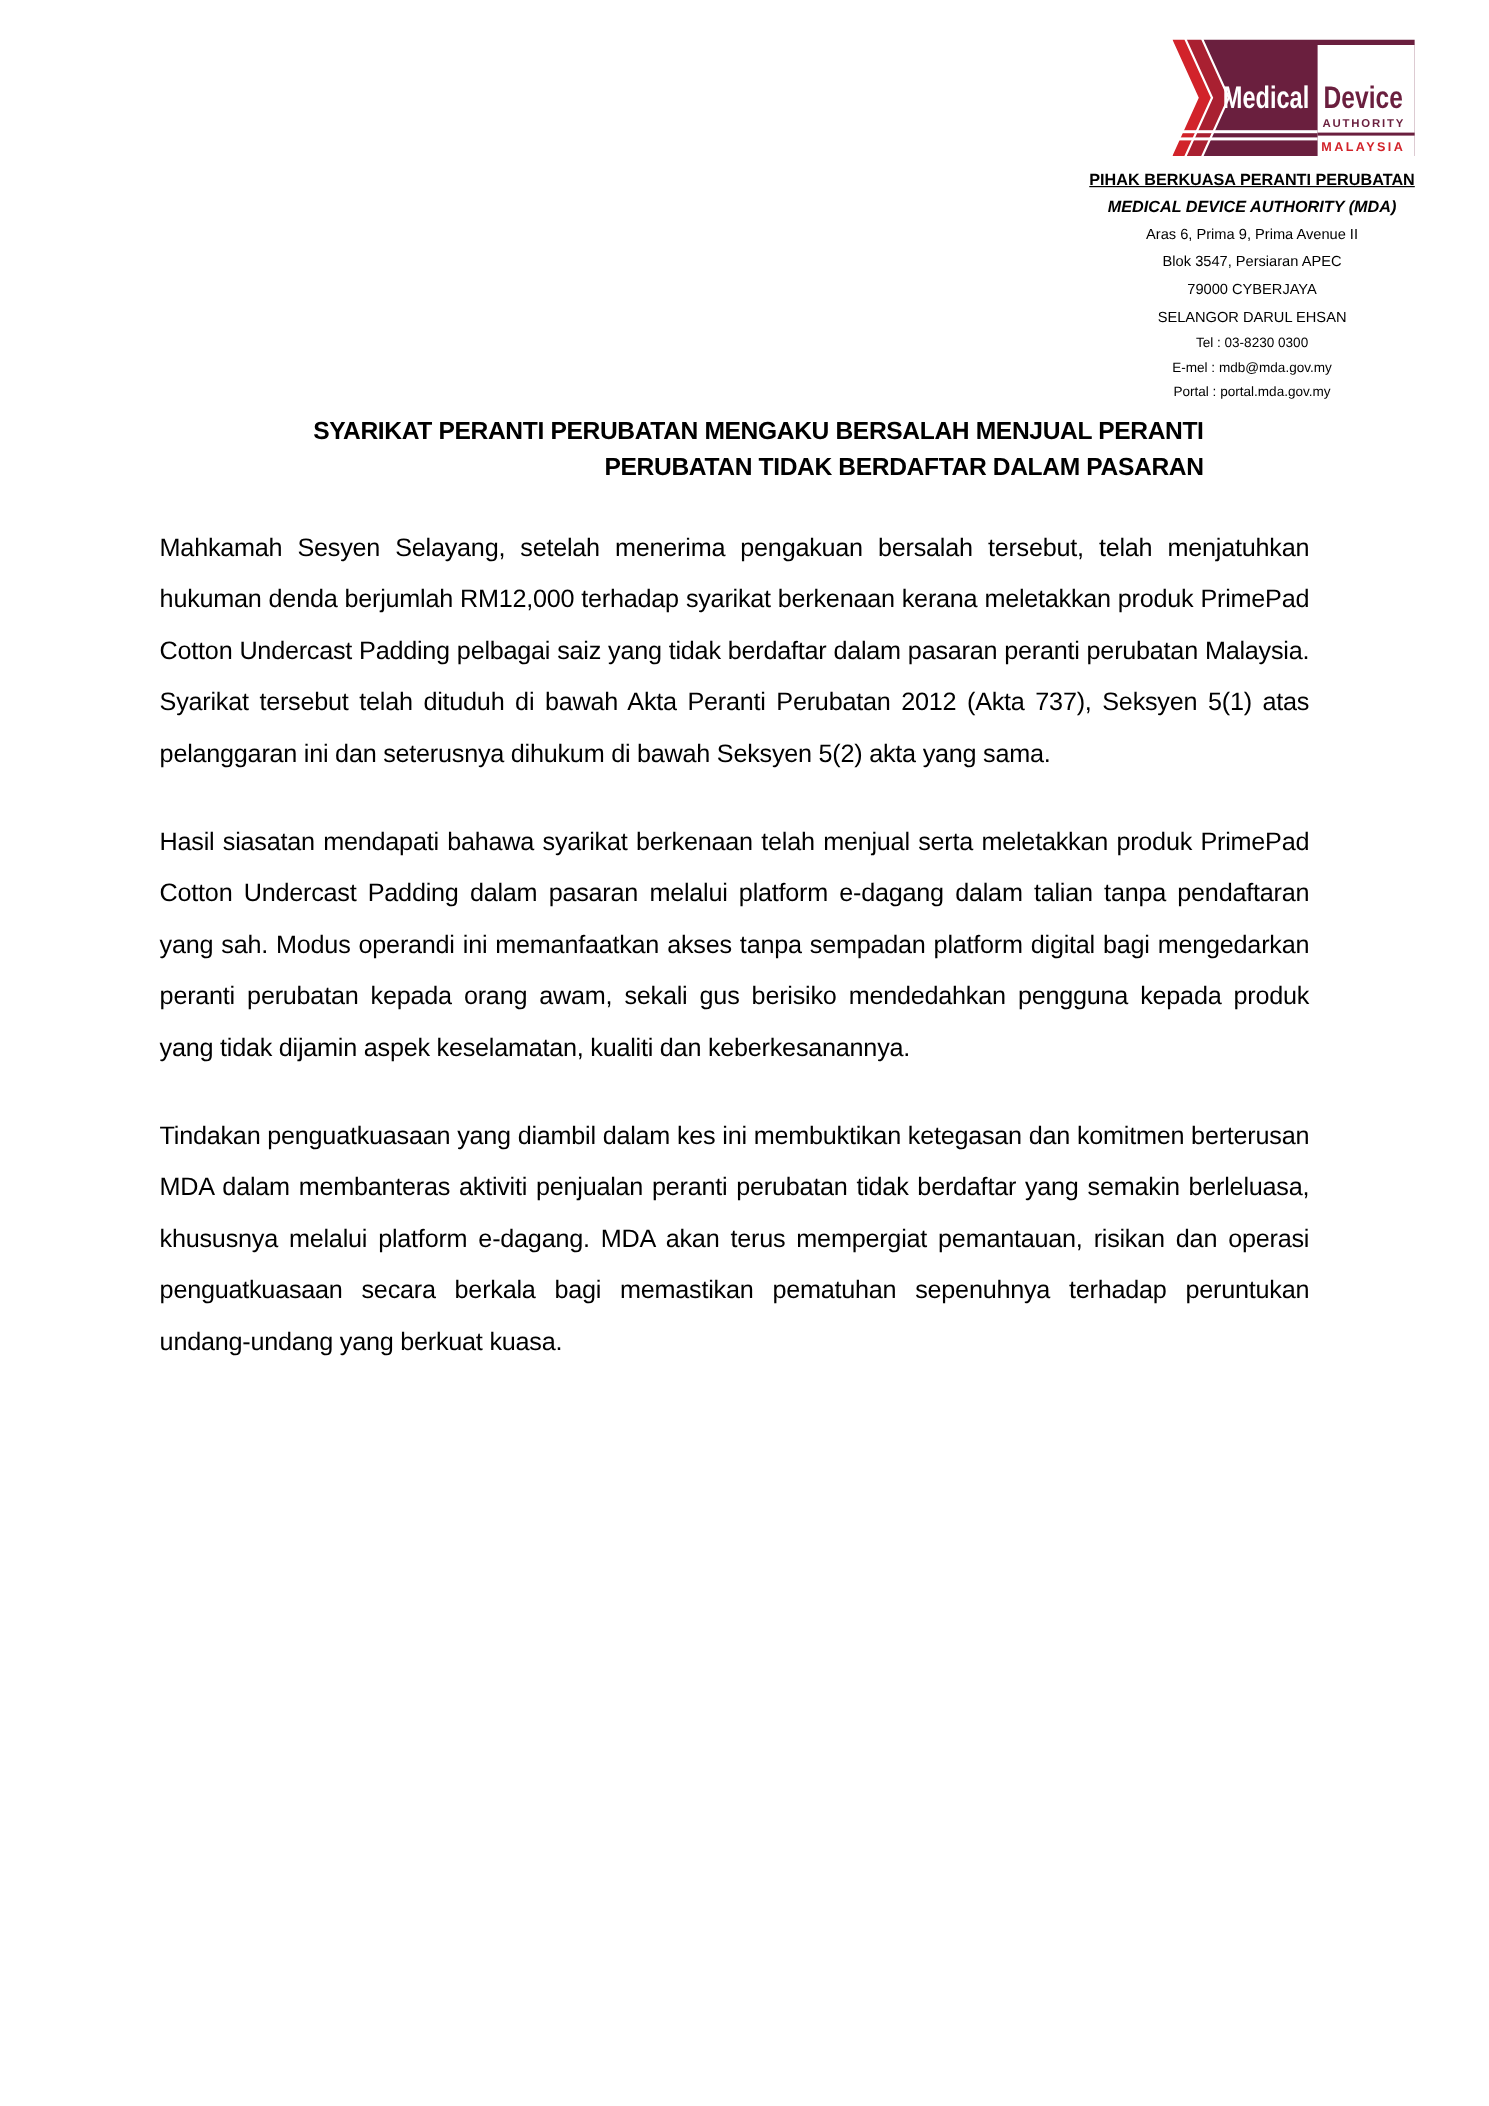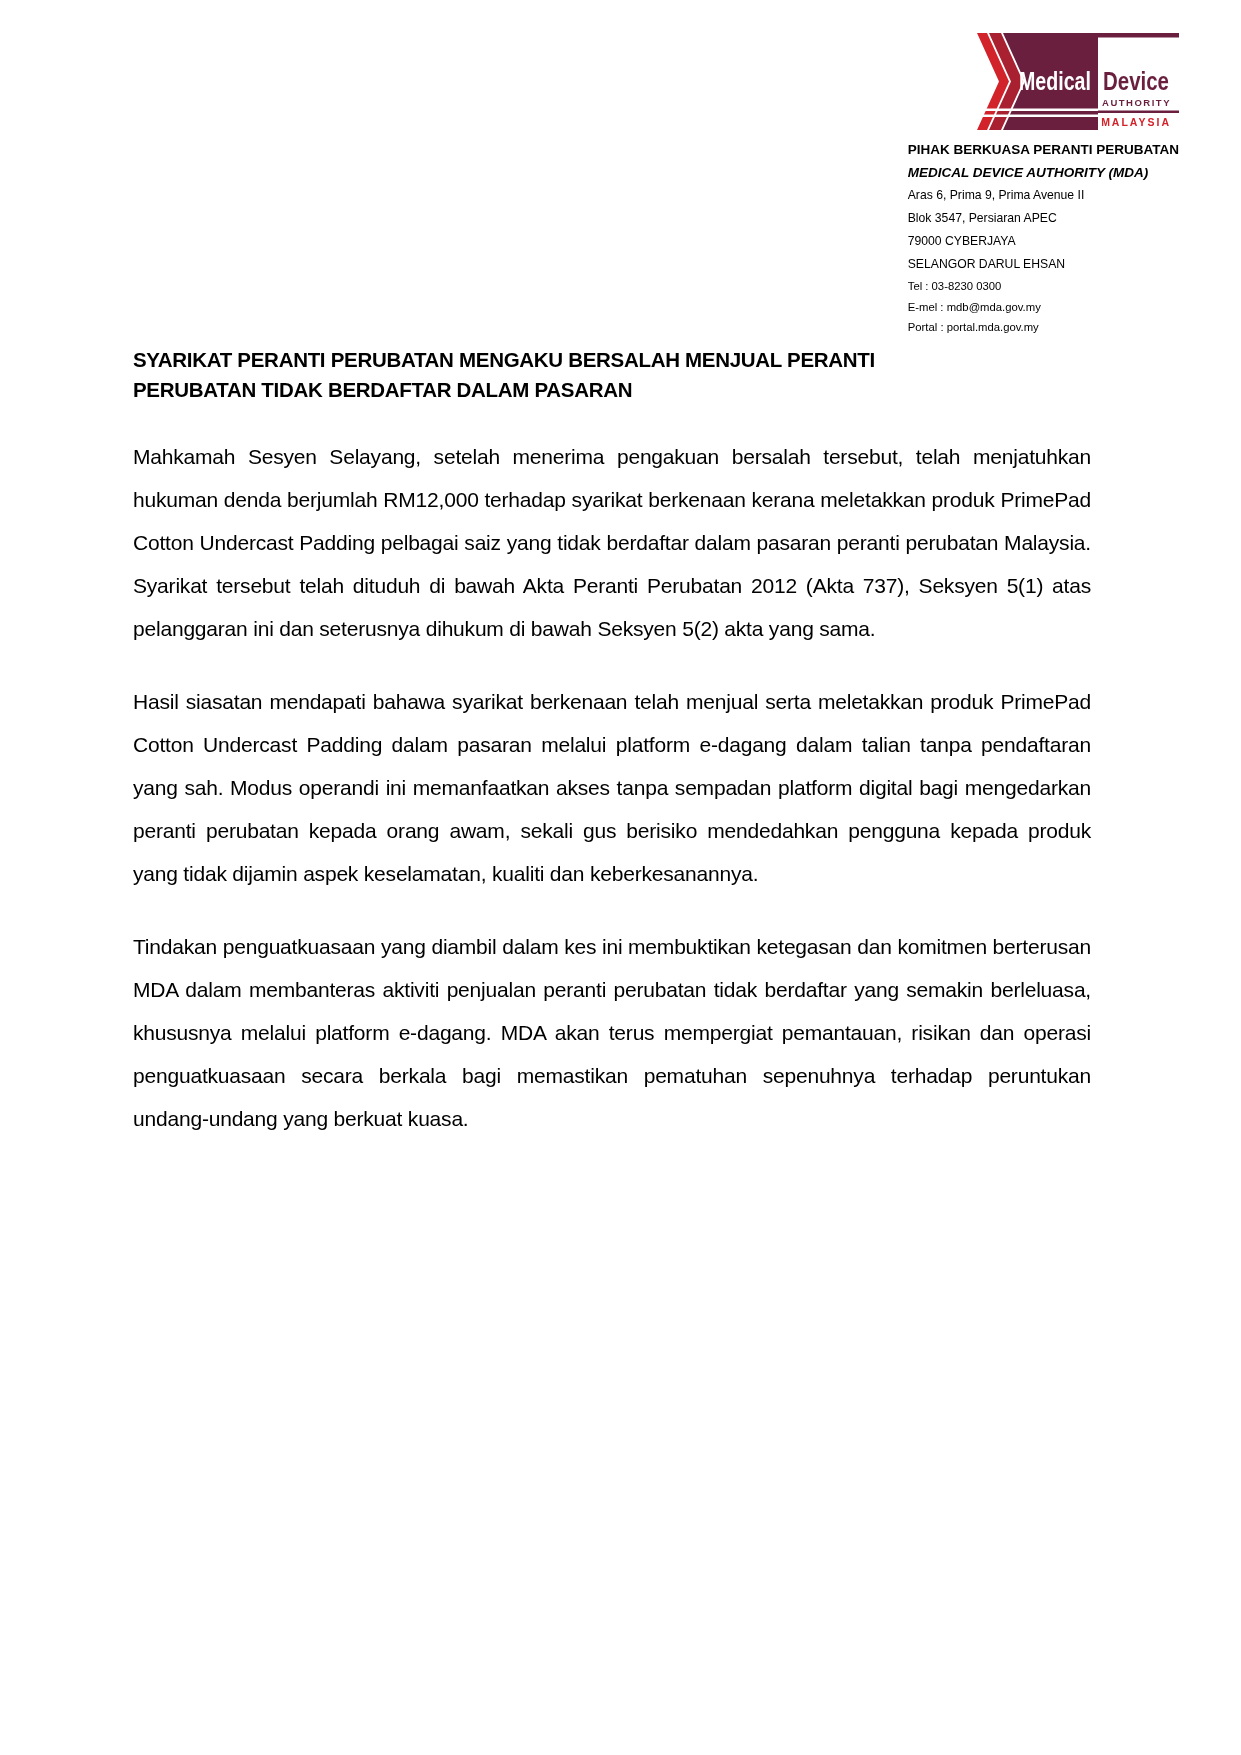--- a/index.html
+++ b/index.html
@@ -22,35 +22,35 @@
     font-size: 49px; font-weight: bold; line-height: 58px;
     letter-spacing: -1px; white-space: nowrap;
   }
   .masthead-en {
     font-size: 49px; font-style: italic; font-weight: normal;
     line-height: 58px; letter-spacing: 0.5px; white-space: nowrap;
   }
 
   .org {
     position: absolute; right: 62px; top: 33px;
-    text-align: left;
+    text-align: center;
   }
   .logo { display: block; margin-left: auto; margin-bottom: 9px; }
-  .org-my { font-size: 13.5px; font-weight: bold; line-height: 22px; }
+  .org-my { font-size: 13.5px; font-weight: bold; line-height: 22px; text-decoration: underline; }
   .org-en { font-size: 13.5px; font-weight: bold; font-style: italic; line-height: 23px; }
   .addr   { font-size: 12.2px; line-height: 23px; }
   .small  { font-size: 11.3px; line-height: 20.5px; }
 
   
   main { padding: 0 150px 0 133px; }
 
   .headline {
     width: 870px; margin: 0;
     font-size: 20.5px; font-weight: bold;
-    text-align: left; line-height: 30px;
+    text-align: right; line-height: 30px;
     letter-spacing: -0.3px;
   }
   .dateline {
     margin: 22px 0 0 0;
     font-size: 21px; font-weight: bold; line-height: 26px;
     letter-spacing: -0.2px;
   }
   .body-para {
     margin: 30px 0 0 0;
     font-size: 21px; line-height: 43px;

